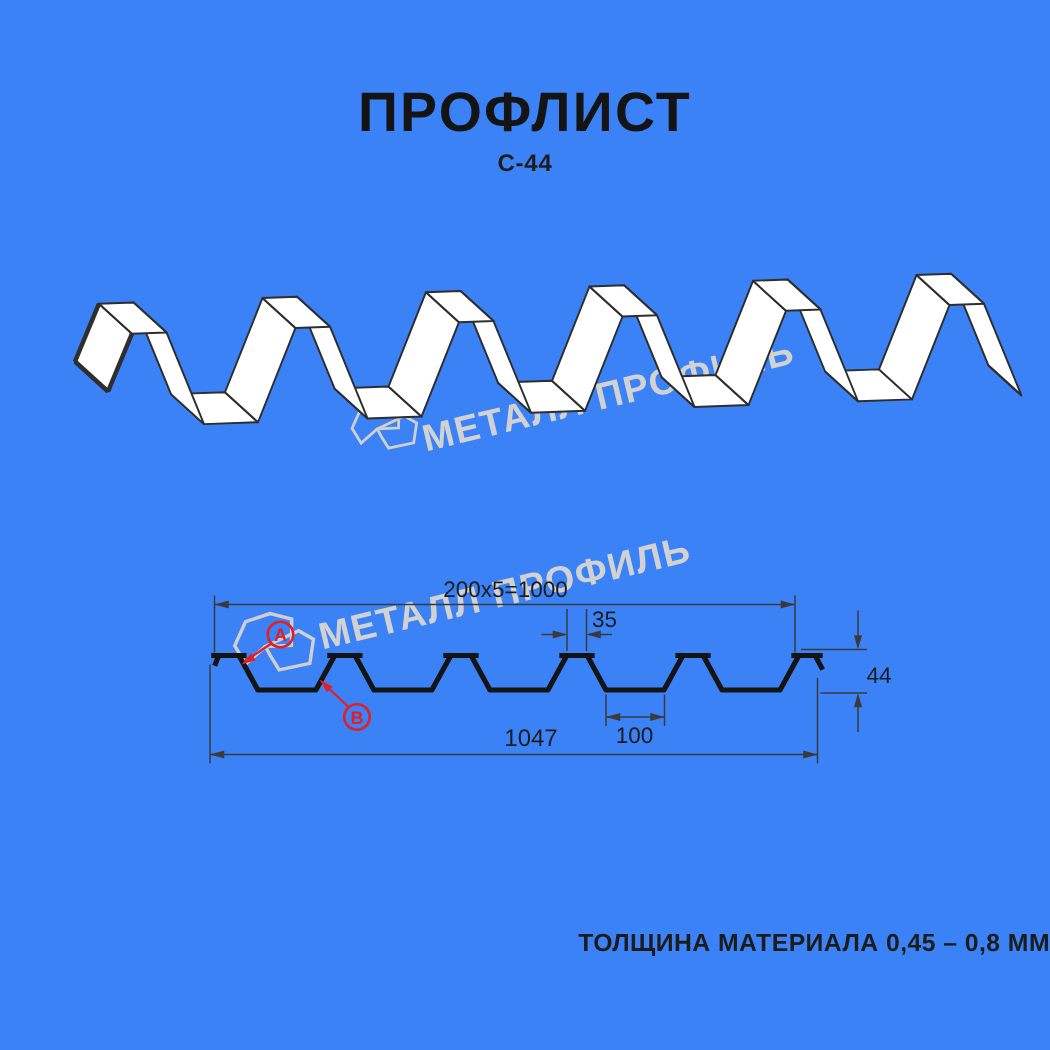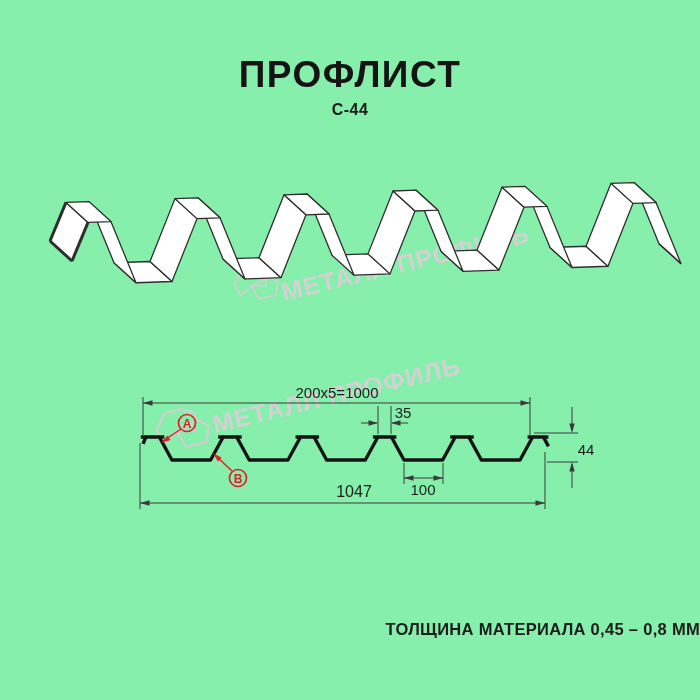--- a/index.html
+++ b/index.html
@@ -1,16 +1,16 @@
 <!DOCTYPE html>
 <html><head>
 <meta charset="utf-8">
 <style>
   html,body{margin:0;padding:0;background:#fff;}
-  .page{position:relative;width:700px;height:700px;background:#86efac;overflow:hidden;
+  .page{position:relative;width:700px;height:700px;background:#3b82f6;overflow:hidden;
         font-family:"Liberation Sans",sans-serif;}
   .title{position:absolute;top:56px;left:0;width:700px;text-align:center;
          font-size:37px;font-weight:bold;letter-spacing:1.5px;color:#141414;line-height:1;}
   .code{position:absolute;top:102px;left:0;width:700px;text-align:center;
         font-size:16px;font-weight:bold;letter-spacing:0.5px;color:#1c1c1c;line-height:1;}
   .footer{position:absolute;top:621px;left:0;width:700px;text-align:right;
           font-size:16.5px;font-weight:bold;letter-spacing:0.3px;color:#1c1c1c;line-height:1;}
   svg.draw{position:absolute;top:0;left:0;}
   .wmtext{font-size:25px;font-weight:bold;fill:#d2d2d2;letter-spacing:1px;}
   .wmpath{fill:none;stroke:#cfcfcf;stroke-width:2.4;stroke-linejoin:miter;}

